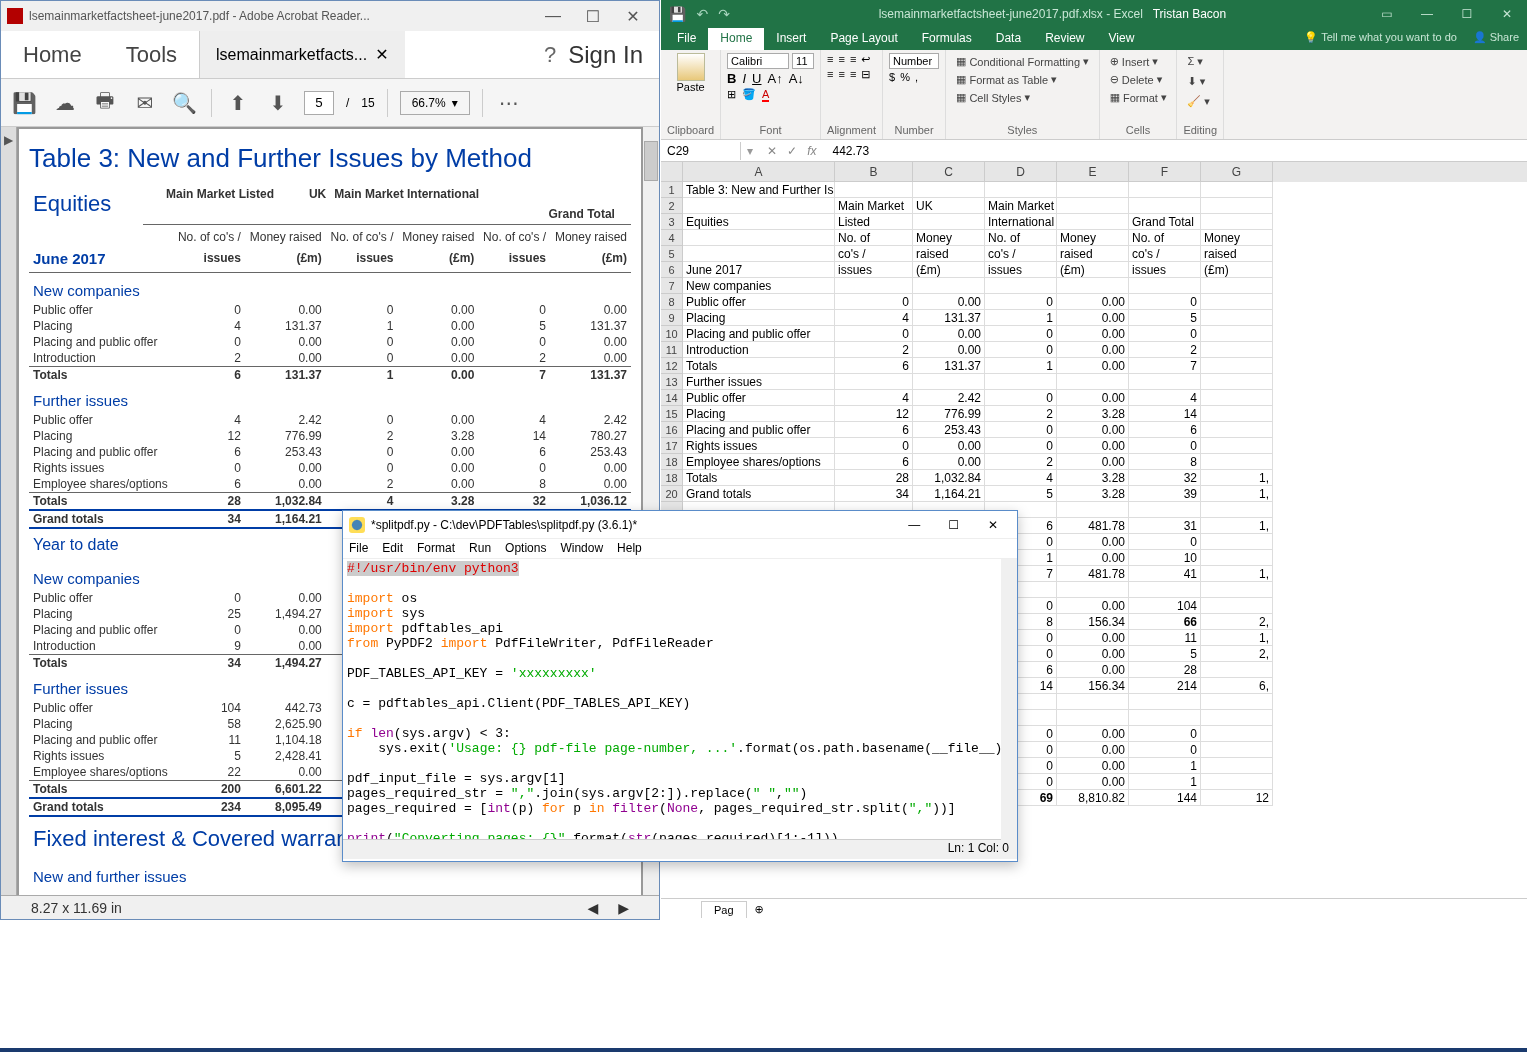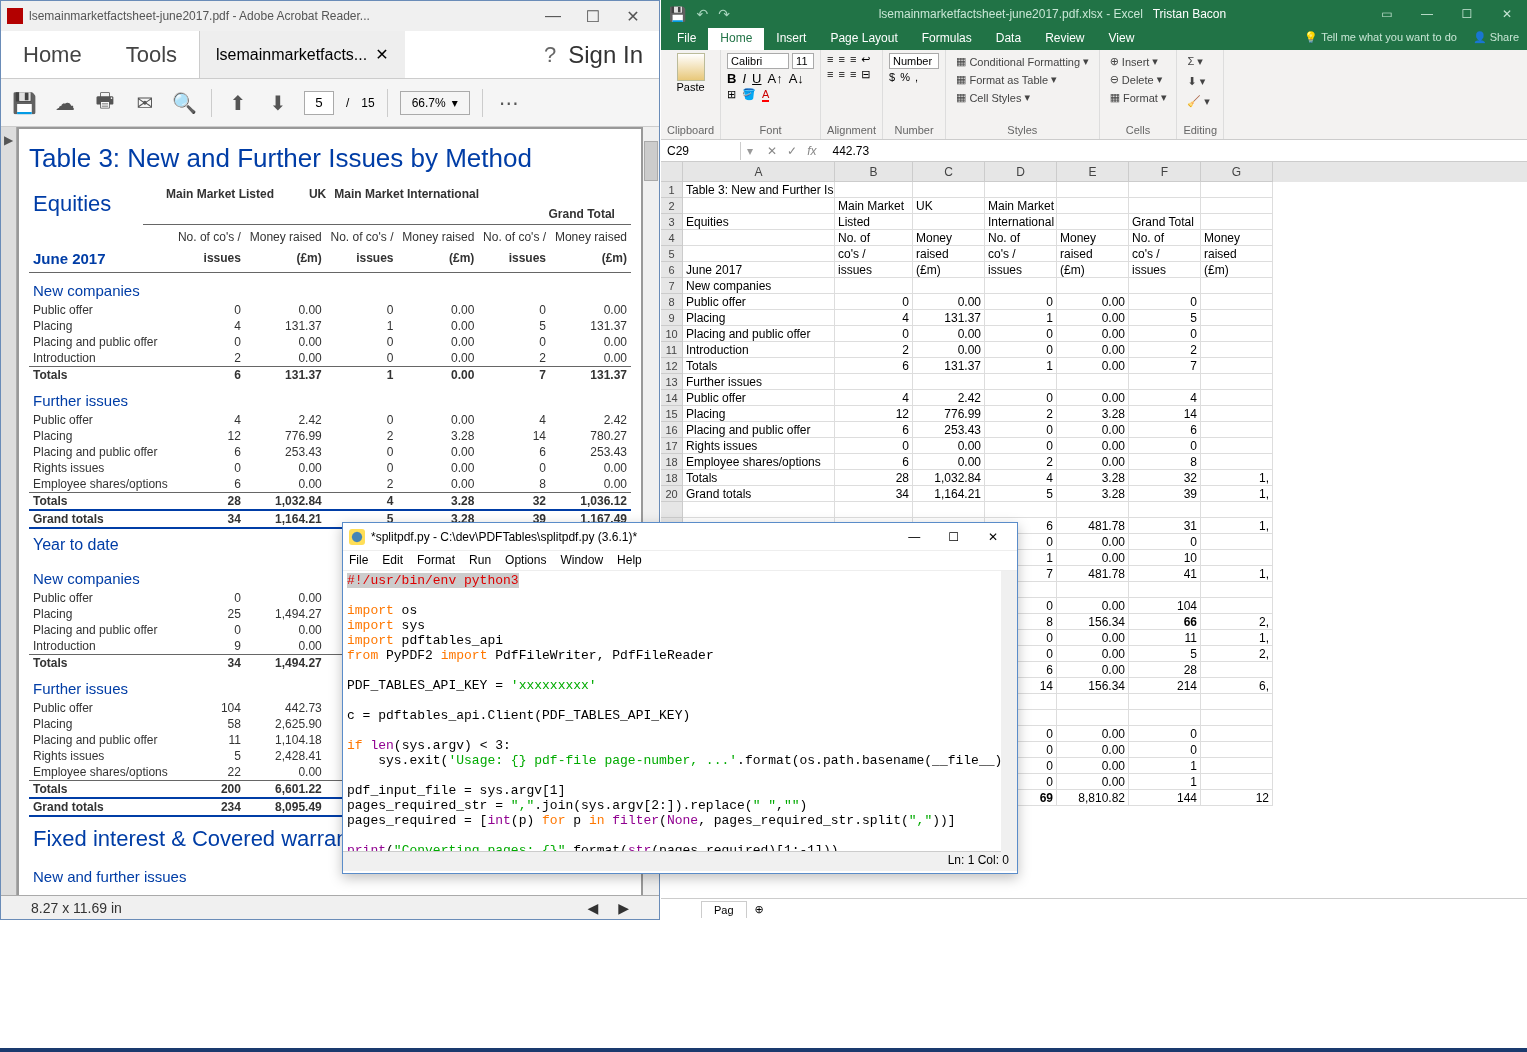--- a/index.html
+++ b/index.html
@@ -76,21 +76,21 @@
 .ex-rowhdr { width: 22px; background: #e6e6e6; border-right: 1px solid #ccc; border-bottom: 1px solid #ccc; text-align: center; font-size: 11px; color: #444; line-height: 16px; }
 .ex-row { display: flex; height: 16px; }
 .ex-cell { border-right: 1px solid #ddd; border-bottom: 1px solid #ddd; font-size: 12px; padding: 0 3px; overflow: hidden; white-space: nowrap; line-height: 16px; }
 .ex-cell.r { text-align: right; }
 .ex-status { height: 22px; background: #f3f2f1; border-top: 1px solid #ccc; padding: 2px 8px; font-size: 11px; color: #666; display: flex; align-items: center; }
 .ex-status .spacer { flex: 1; }
 .ex-sheets { height: 22px; background: #fff; border-top: 1px solid #ccc; display: flex; align-items: center; padding-left: 40px; font-size: 11px; }
 .ex-sheets .sheet { padding: 2px 12px; border: 1px solid #ccc; border-bottom: none; background: #fff; }
 
 
-.idle { position: absolute; left: 342px; top: 522px; width: 676px; height: 352px; background: #fff; border: 1px solid #5a8cc9; box-shadow: 0 4px 12px rgba(0,0,0,0.25); z-index: 10; }
+.idle { position: absolute; left: 342px; top: 510px; width: 676px; height: 352px; background: #fff; border: 1px solid #5a8cc9; box-shadow: 0 4px 12px rgba(0,0,0,0.25); z-index: 10; }
 .id-titlebar { height: 28px; background: #fff; display: flex; align-items: center; font-size: 12px; padding: 0 6px; border-bottom: 1px solid #eee; }
 .id-titlebar .icon { width: 16px; height: 16px; margin-right: 6px; background: radial-gradient(#4584b6 40%, #ffde57 50%); border-radius: 3px; }
 .id-titlebar .title { flex: 1; }
 .id-winbtns span { width: 36px; text-align: center; display: inline-block; }
 .id-menu { height: 20px; padding: 2px 6px; font-size: 12px; display: flex; gap: 14px; border-bottom: 1px solid #eee; }
 .id-editor { font-family: "Courier New", monospace; font-size: 13px; padding: 2px 4px; height: calc(100% - 70px); overflow: hidden; white-space: pre; position: relative; }
 .id-editor .kw { color: #ff7700; }
 .id-editor .str { color: #00aa00; }
 .id-editor .bi { color: #900090; }
 .id-editor .com { color: #dd0000; }

